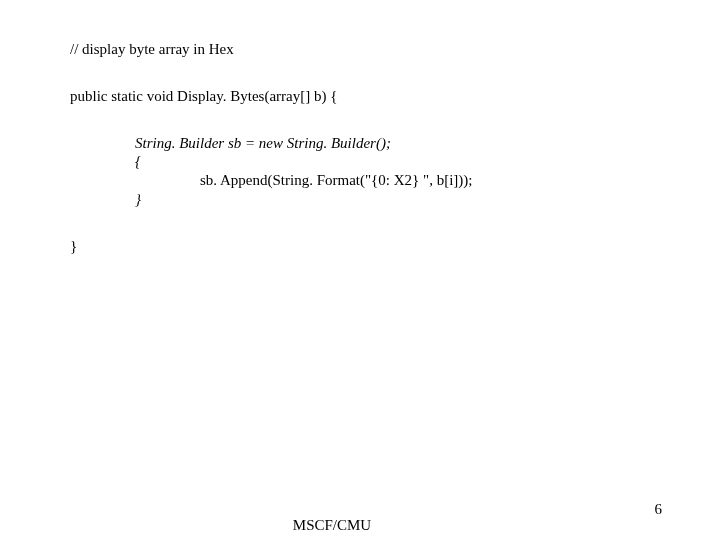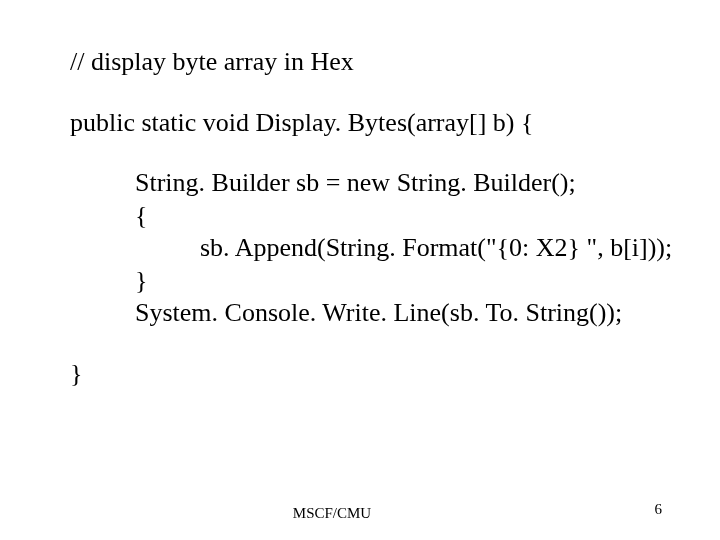--- a/index.html
+++ b/index.html
@@ -13,36 +13,36 @@
   }
   .slide {
     position: relative;
     width: 720px;
     height: 540px;
     box-sizing: border-box;
   }
   .content {
     position: absolute;
     left: 70px;
-    top: 46px;
+    top: 40px;
     width: 600px;
-    font-size: 26px;
+    font-size: 15px;
     line-height: 1.25;
   }
   .line {
     white-space: pre;
   }
   .blank {
     height: 28px;
   }
-  .indent1 { padding-left: 65px; }
+  .indent1 { padding-left: 65px; font-style: italic; }
   .indent2 { padding-left: 130px; }
   .footer-center {
     position: absolute;
-    bottom: 18px;
+    bottom: 6px;
     left: 0;
     width: 664px;
     text-align: center;
     font-size: 15px;
   }
   .footer-right {
     position: absolute;
     bottom: 22px;
     right: 58px;
     font-size: 15px;
@@ -55,21 +55,20 @@
 
   <div class="content">
     <div class="line">// display byte array in Hex</div>
     <div class="blank"></div>
     <div class="line">public static void Display. Bytes(array[] b) {</div>
     <div class="blank"></div>
     <div class="line indent1">String. Builder sb = new String. Builder();</div>
     <div class="line indent1">{</div>
     <div class="line indent2">sb. Append(String. Format("{0: X2} ", b[i]));</div>
     <div class="line indent1">}</div>
-    <div class="line indent1">System. Console. Write. Line(sb. To. String());</div>
     <div class="blank"></div>
     <div class="line">}</div>
   </div>
 
   <div class="footer-center">MSCF/CMU</div>
   <div class="footer-right">6</div>
 
 </div>
 
 </body></html>

